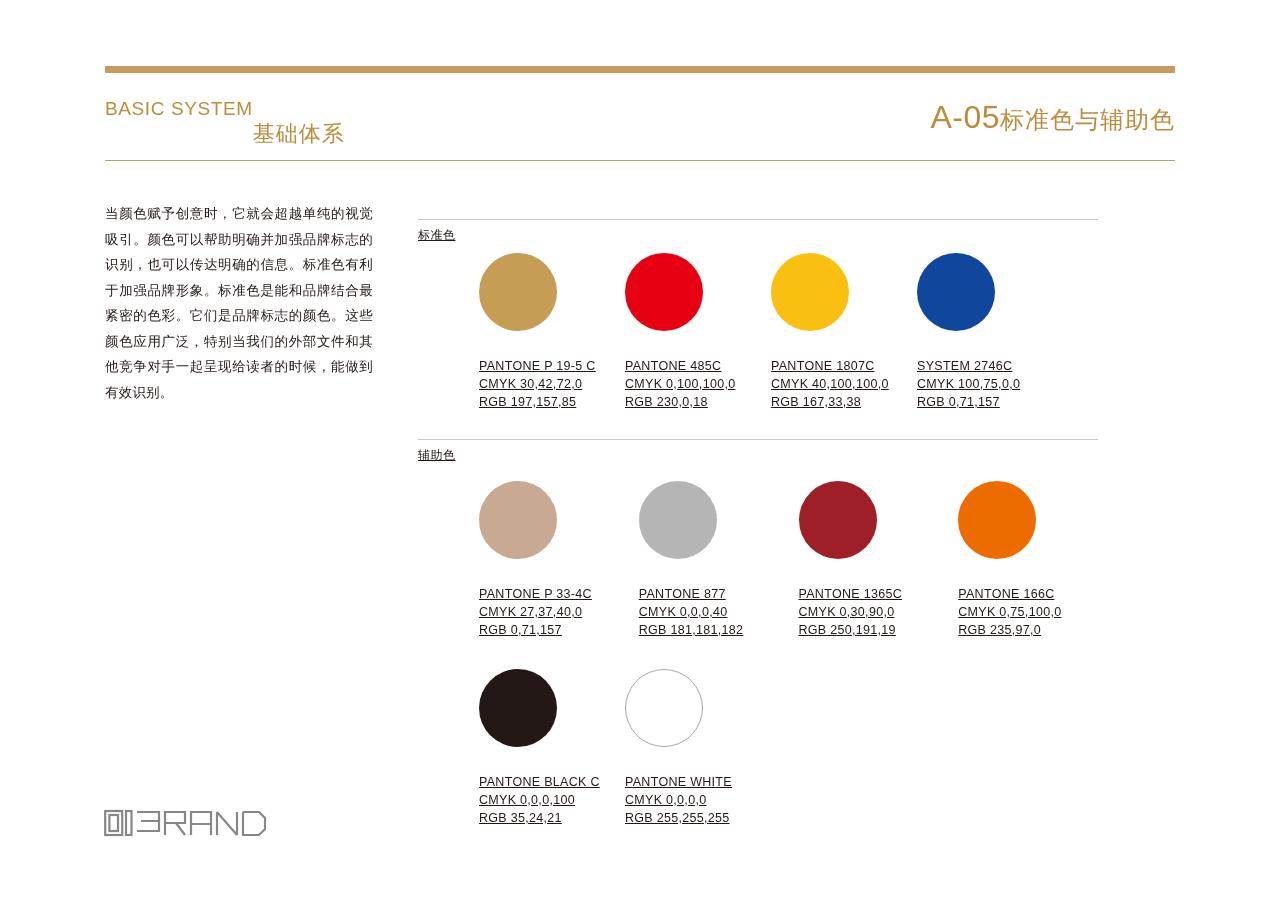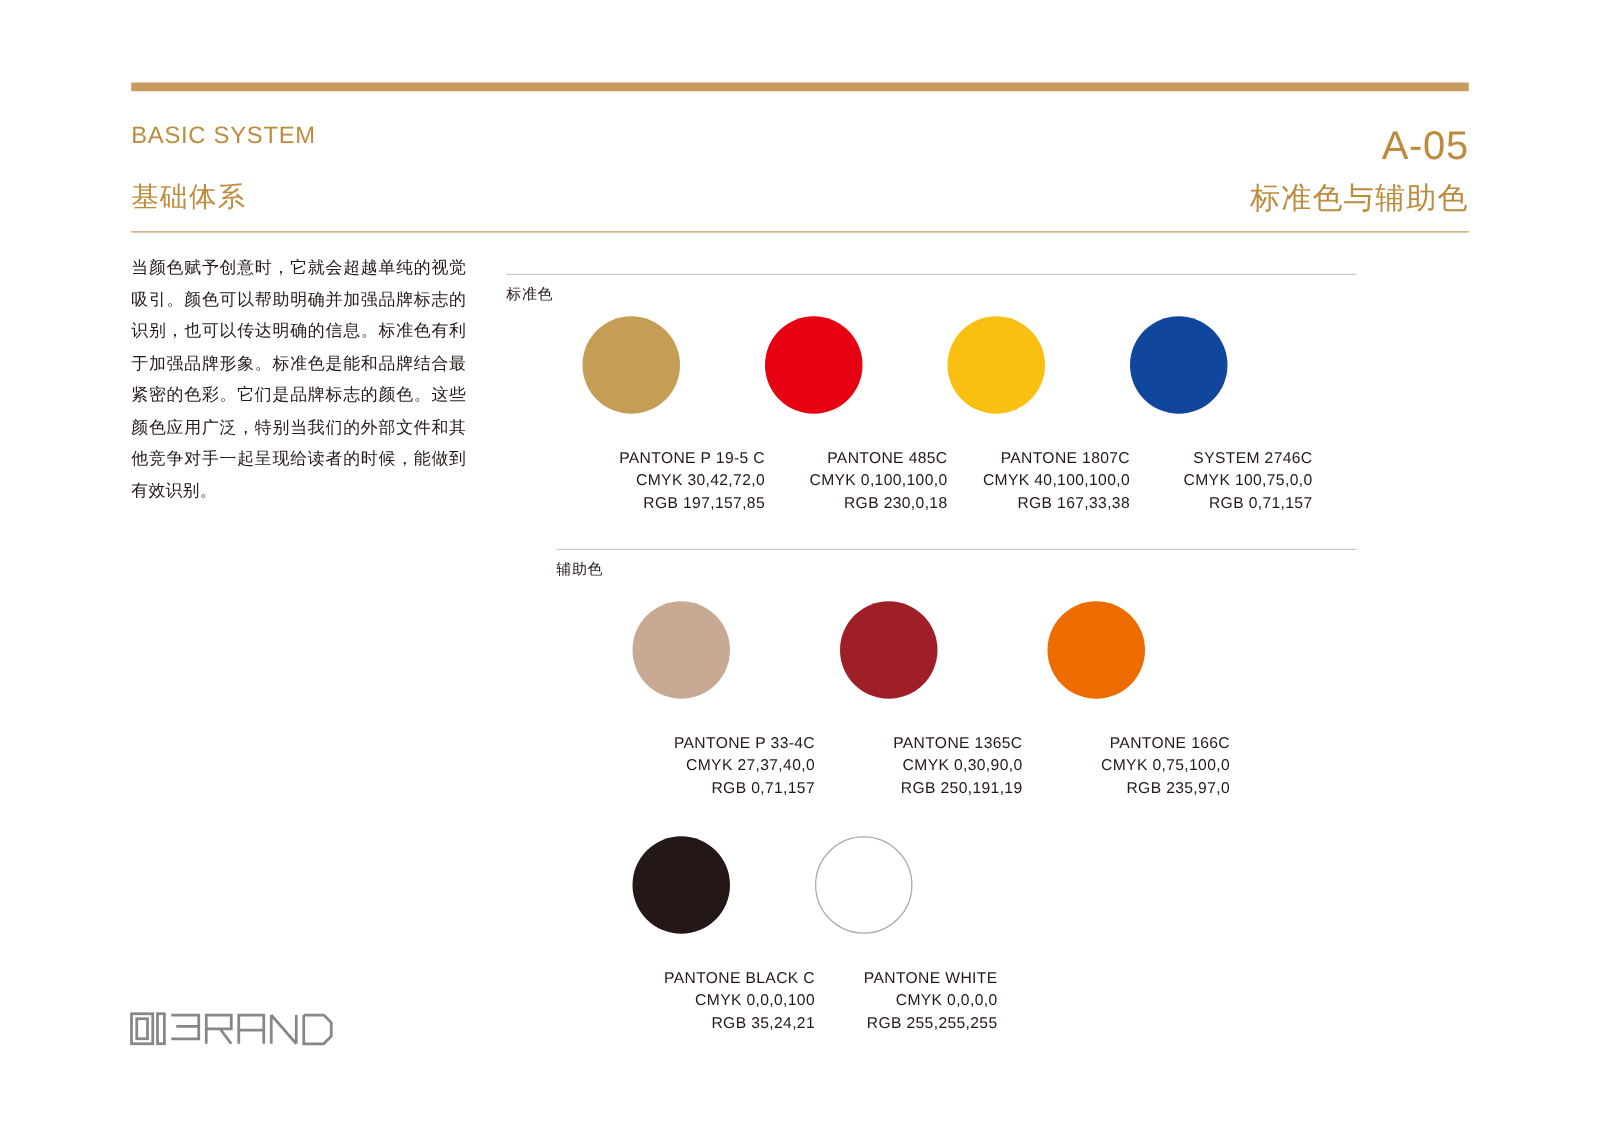--- a/index.html
+++ b/index.html
@@ -30,21 +30,21 @@
     width: 100%;
   }
   .header-row {
     display: flex;
     justify-content: space-between;
     align-items: flex-start;
     padding-top: 24px;
   }
   .header-left, .header-right {
     display: flex;
-    flex-direction: column;
+    flex-direction: row;
   }
   .header-right { align-items: flex-end; }
 
   .hdr-en {
     font-size: 19px;
     letter-spacing: 0.6px;
     color: #bd8b3c;
     line-height: 1.25;
     font-weight: 400;
   }
@@ -85,43 +85,43 @@
     font-size: 13.5px;
     line-height: 25.5px;
     color: #231815;
     text-align: justify;
     letter-spacing: 0.2px;
   }
 
   
   .swatch-area {
     position: absolute;
-    left: 405px;
+    left: 418px;
     top: 219px;
     width: 680px;
+    text-decoration: underline;
   }
   .section {
     position: relative;
   }
   .section-rule {
     height: 1px;
     background: #c9c9c9;
     width: 100%;
   }
   .section-label {
     font-size: 12px;
     color: #231815;
     margin-top: 9px;
     letter-spacing: 0.5px;
     line-height: 1;
   }
   .swatch-row {
     display: flex;
     margin-left: 61px;
-    text-align: right;
   }
   .swatch {
     width: 146px;
   }
   .dot {
     width: 78px;
     height: 78px;
     border-radius: 50%;
     margin-bottom: 26px;
   }
@@ -134,21 +134,21 @@
     font-size: 12.5px;
     line-height: 18px;
     color: #231815;
     letter-spacing: 0.3px;
     white-space: nowrap;
   }
   .row1 { margin-top: 12px; }
   .row2 { margin-top: 20px; gap: 20px; }
   .row3 { margin-top: 30px; }
 
-  .gap-2 { margin-top: 28px; margin-left: 40px; }
+  .gap-2 { margin-top: 28px; }
 
   
   .brand-logo {
     position: absolute;
     left: 104px;
     top: 808px;
     width: 192px;
     height: 36px;
   }
 </style>
@@ -216,20 +216,26 @@
 
     <div class="swatch-row row2">
 
       <div class="swatch">
         <div class="dot" style="background: rgb(200, 169, 147);"></div>
         <div class="swatch-lines">PANTONE P 33-4C</div>
         <div class="swatch-lines">CMYK   27,37,40,0</div>
         <div class="swatch-lines">RGB   0,71,157</div>
       </div>
 
+      <div class="swatch">
+        <div class="dot" style="background: rgb(181, 181, 182);"></div>
+        <div class="swatch-lines">PANTONE 877</div>
+        <div class="swatch-lines">CMYK   0,0,0,40</div>
+        <div class="swatch-lines">RGB   181,181,182</div>
+      </div>
 
       <div class="swatch">
         <div class="dot" style="background: rgb(158, 31, 40);"></div>
         <div class="swatch-lines">PANTONE 1365C</div>
         <div class="swatch-lines">CMYK   0,30,90,0</div>
         <div class="swatch-lines">RGB   250,191,19</div>
       </div>
 
       <div class="swatch">
         <div class="dot" style="background: rgb(237, 108, 0);"></div>

